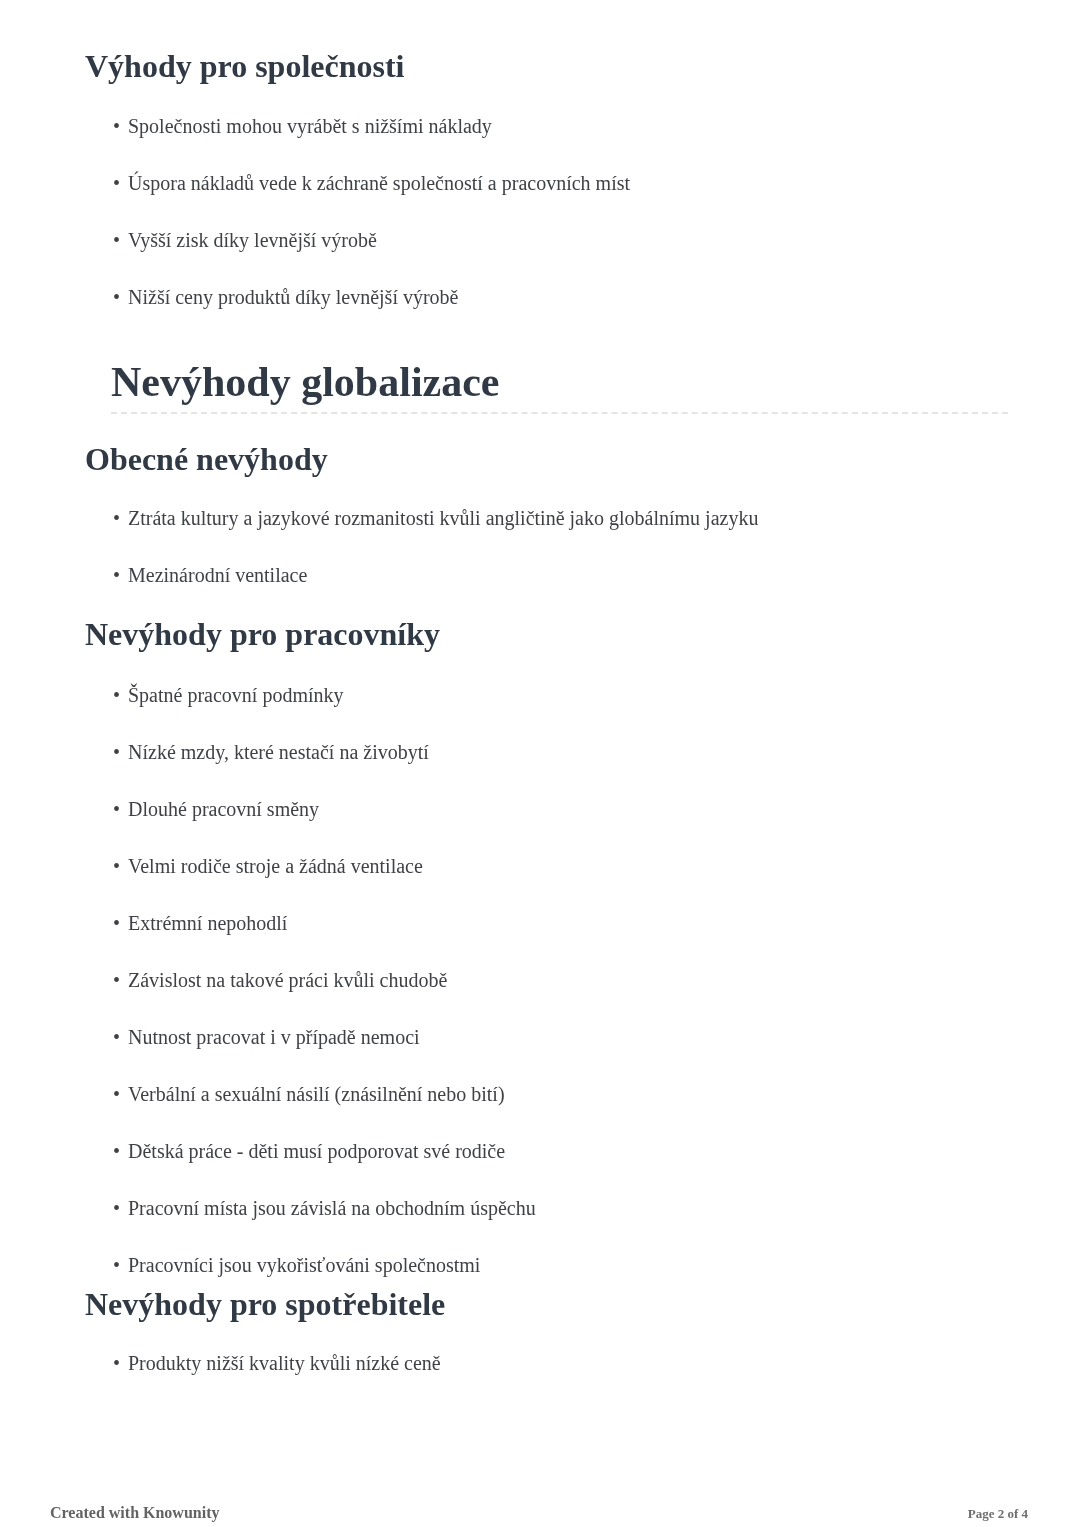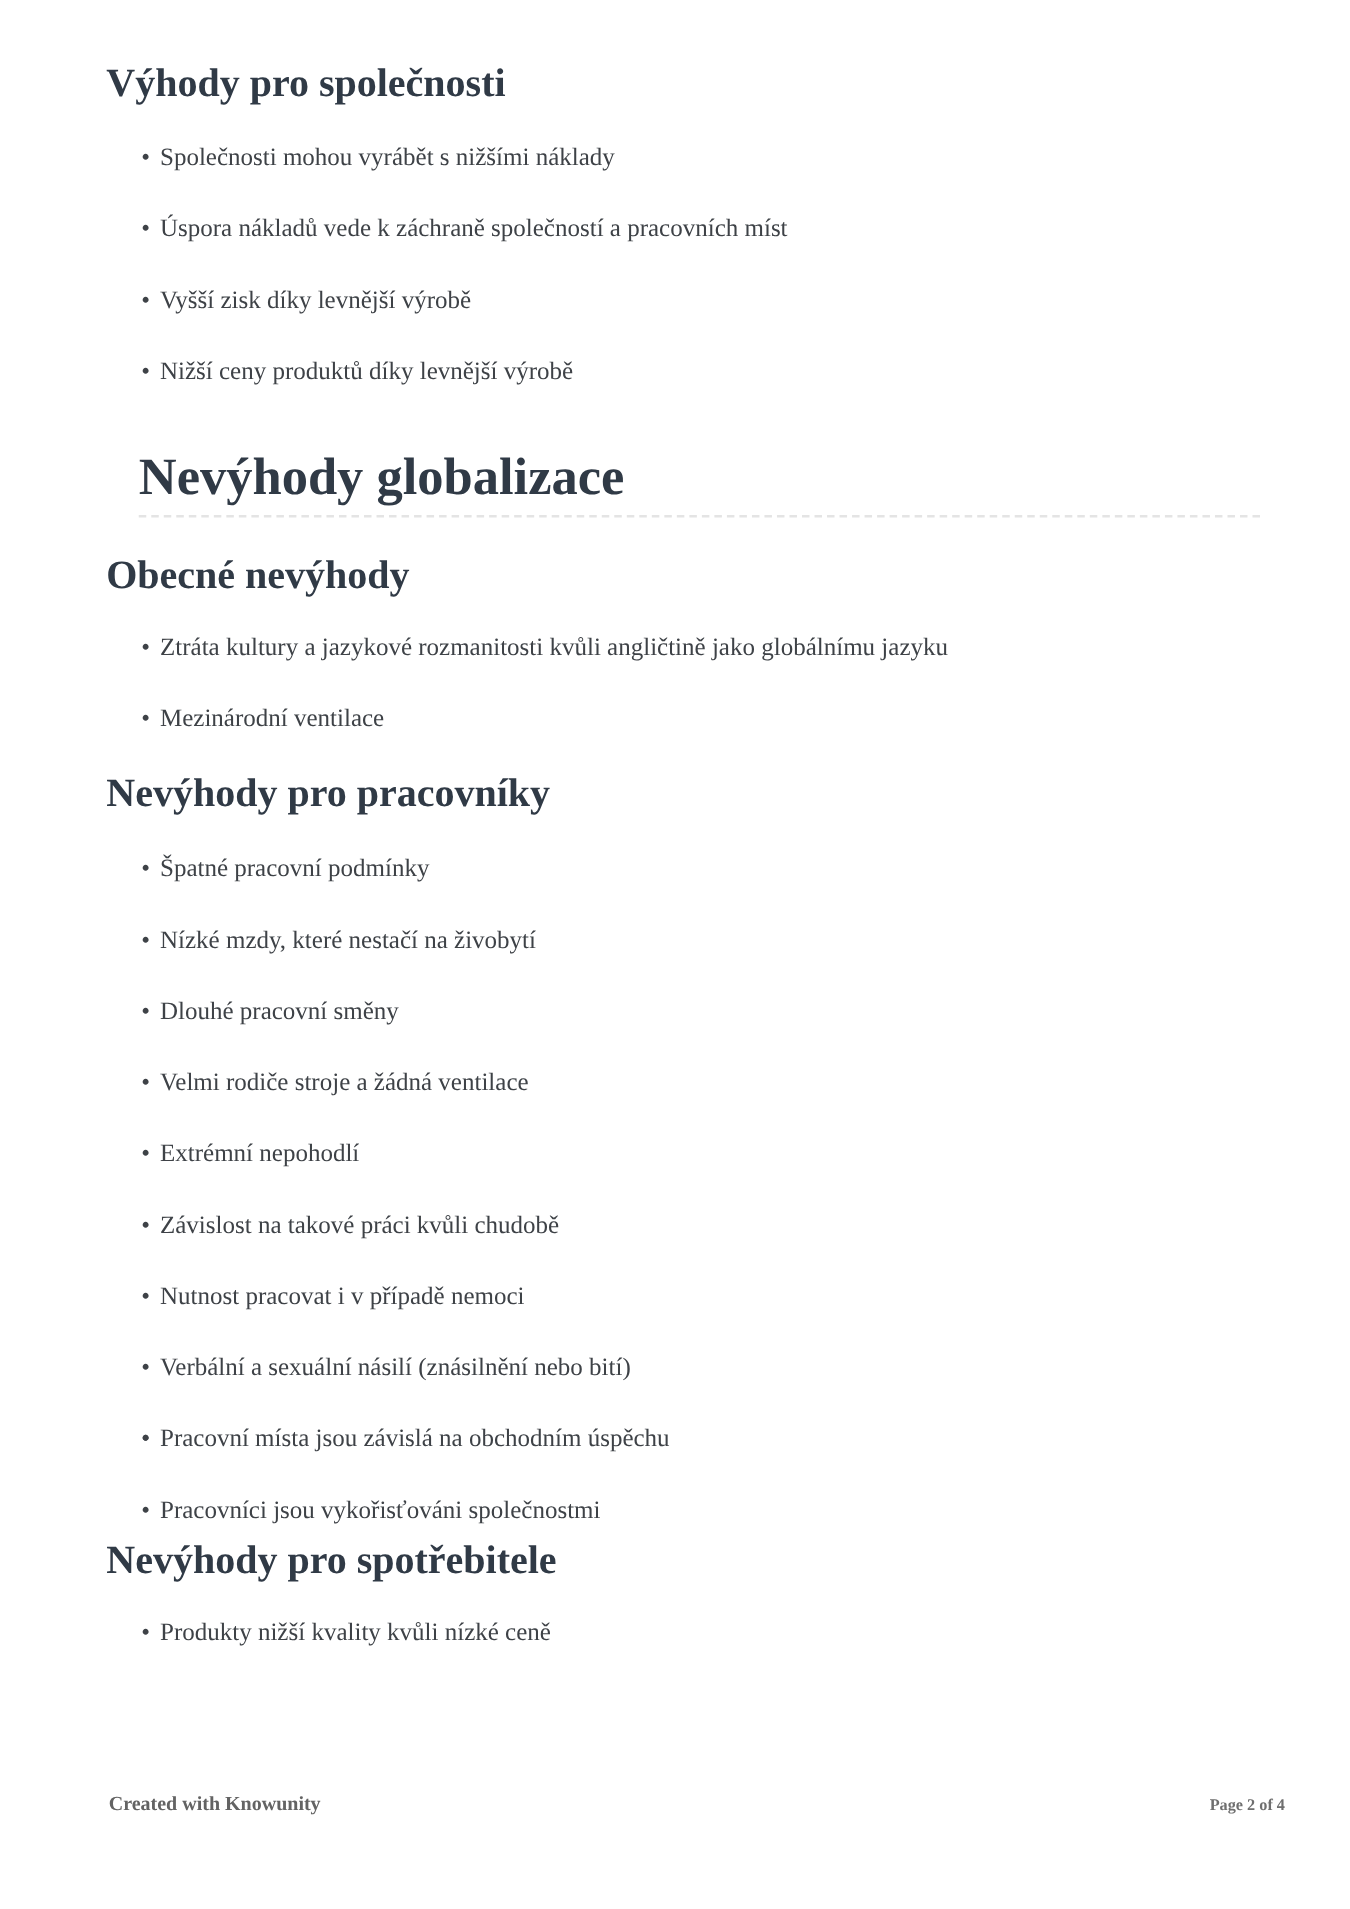--- a/index.html
+++ b/index.html
@@ -62,26 +62,25 @@
   ul.bullet-list li .bullet-dot {
     position: absolute;
     left: 28px;
     top: 0;
     color: #3e4247;
   }
   .page-footer {
     position: absolute;
     left: 0;
     right: 0;
-    top: 1435px;
+    top: 1504px;
     padding: 0 52px 0 50px;
     display: flex;
     justify-content: space-between;
-    align-items: center;
-    margin-left: 37px;
+    align-items: flex-end;
   }
   .footer-left {
     font-size: 16px;
     font-weight: 700;
     color: #636363;
   }
   .footer-right {
     font-size: 13px;
     font-weight: 700;
     color: #6f6f6f;
@@ -158,20 +157,21 @@
     <li>
       <span class="bullet-dot">•</span>
       <span>Nutnost pracovat i v případě nemoci</span>
     </li>
     <li>
       <span class="bullet-dot">•</span>
       <span>Verbální a sexuální násilí (znásilnění nebo bití)</span>
     </li>
     <li>
       <span class="bullet-dot">•</span>
+      <span>Dětská práce - děti musí podporovat své rodiče</span>
     </li>
     <li>
       <span class="bullet-dot">•</span>
       <span>Pracovní místa jsou závislá na obchodním úspěchu</span>
     </li>
     <li>
       <span class="bullet-dot">•</span>
       <span>Pracovníci jsou vykořisťováni společnostmi</span>
     </li>
   </ul>

